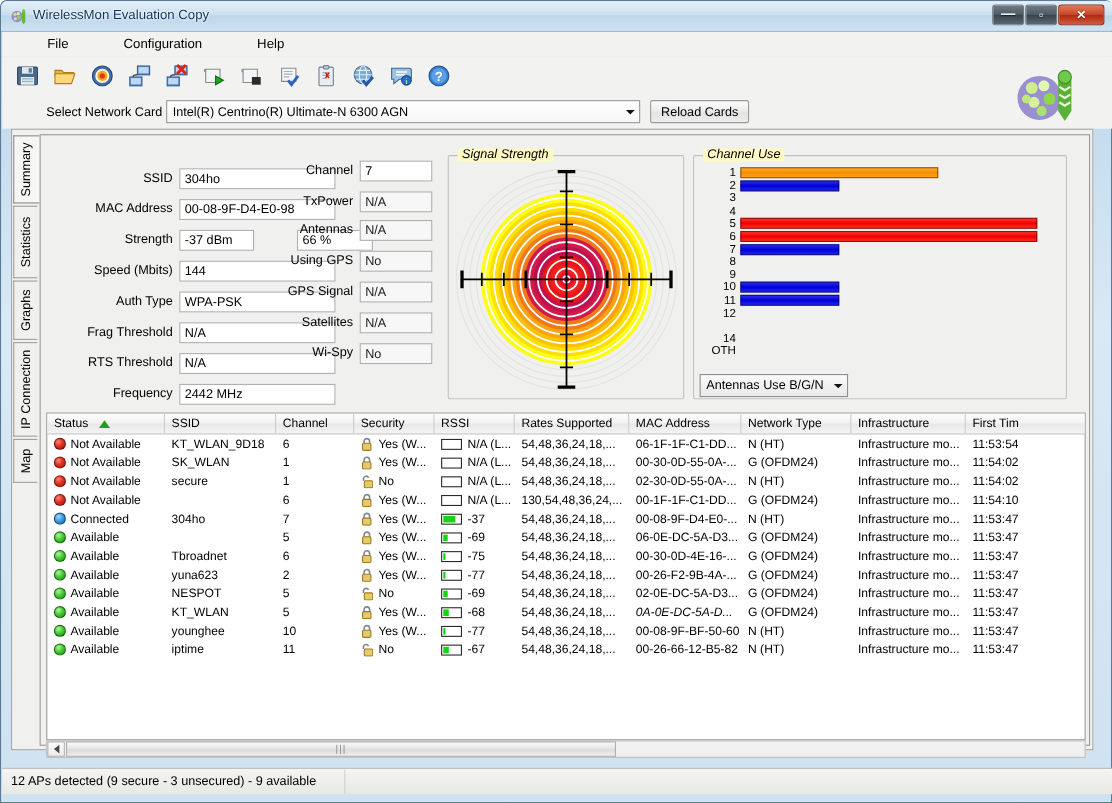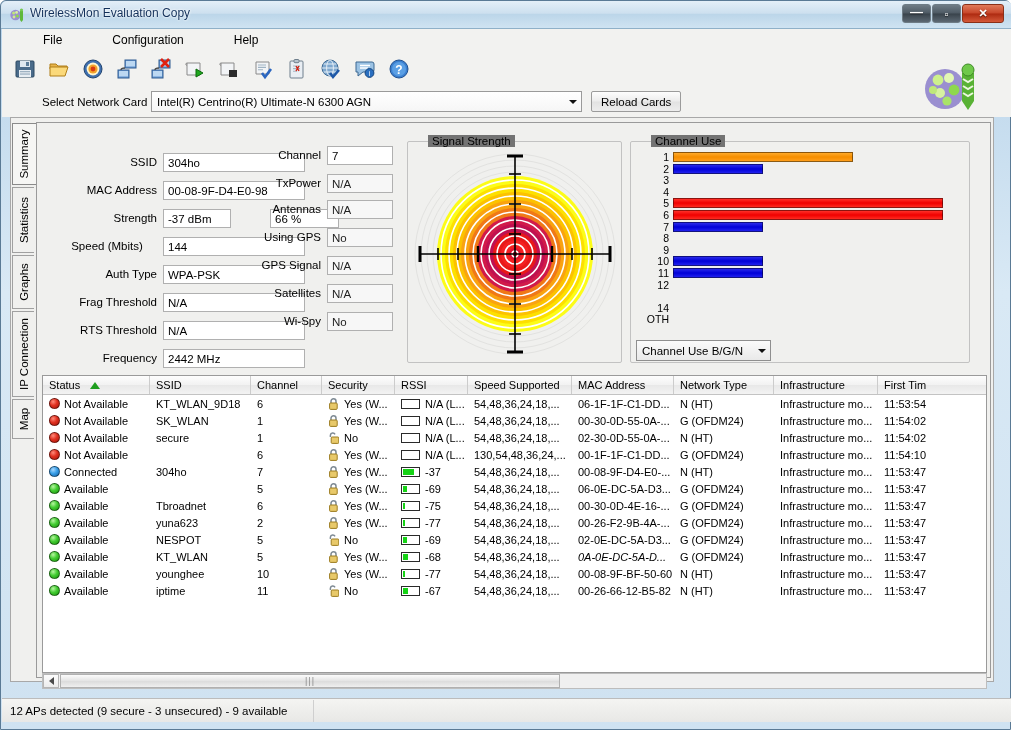--- a/index.html
+++ b/index.html
@@ -149,23 +149,23 @@
     border: 1px solid #9a9a9a;
   }
 
   
   .groupbox {
     position: absolute;
     border: 1px solid #c2c2c2;
     border-radius: 2px;
   }
   .gb-title {
-    position: absolute; top: -7px; left: 20px;
-    background: #737373; padding: 0 4px;
-    font-size: 11.5px; color: #000;
+    position: absolute; top: -7px; left: 8px;
+    background: #fef9c3; padding: 0 4px;
+    font-size: 11.5px; color: #000; font-style: italic;
   }
 
   
   .fld-label {
     position: absolute; font-size: 11.5px; color: #000; text-align: right;
     white-space: nowrap;
   }
   .fld-box {
     position: absolute; height: 19px;
     background: #ffffff;
@@ -478,21 +478,21 @@
         <div class="fld-label" style="left:30px;  top:33px; width:90px;">SSID</div>
         <div class="fld-box" style="left:126px; top:30px; width:142px;">304ho</div>
 
         <div class="fld-label" style="left:20px;  top:61px; width:100px;">MAC Address</div>
         <div class="fld-box" style="left:126px; top:58px; width:142px;">00-08-9F-D4-E0-98</div>
 
         <div class="fld-label" style="left:30px;  top:89px; width:90px;">Strength</div>
         <div class="fld-box" style="left:126px; top:86px; width:68px;">-37 dBm</div>
         <div class="fld-box" style="left:199px; top:86px; width:69px;margin-left:34px;">66 %</div>
 
-        <div class="fld-label" style="left:20px;  top:117px; width:100px;text-align:center;">Speed (Mbits)</div>
+        <div class="fld-label" style="left:20px;  top:117px; width:100px;">Speed (Mbits)</div>
         <div class="fld-box" style="left:126px; top:114px; width:142px;">144</div>
 
         <div class="fld-label" style="left:30px;  top:145px; width:90px;">Auth Type</div>
         <div class="fld-box" style="left:126px; top:142px; width:142px;">WPA-PSK</div>
 
         <div class="fld-label" style="left:20px;  top:173px; width:100px;">Frag Threshold</div>
         <div class="fld-box" style="left:126px; top:170px; width:142px;">N/A</div>
 
         <div class="fld-label" style="left:20px;  top:201px; width:100px;">RTS Threshold</div>
         <div class="fld-box" style="left:126px; top:198px; width:142px;">N/A</div>
@@ -625,21 +625,21 @@
             </div>
             <div class="cu-row" style="top: 150.8px; left: 0px; width: 330px;">
               <div class="cu-num" style="width: 36px; left: 2px;">14</div>
             </div>
             <div class="cu-row" style="top: 162.4px; left: 0px; width: 330px;">
               <div class="cu-num" style="width: 36px; left: 2px;">OTH</div>
             </div>
           </div>
 
         <div id="cu-combo">
-          <div class="ctext">Channel Use B/G/N</div>
+          <div class="ctext">Antennas Use B/G/N</div>
           <div class="combo-arrow">
               <i></i>
             </div>
         </div>
       </div>
 
       <div id="tablebox">
         <div id="thead">
             <div class="th" style="width: 107px;">
               <span>Status</span>
@@ -651,21 +651,21 @@
             <div class="th" style="width: 71px;">
               <span>Channel</span>
             </div>
             <div class="th" style="width: 73px;">
               <span>Security</span>
             </div>
             <div class="th" style="width: 73px;">
               <span>RSSI</span>
             </div>
             <div class="th" style="width: 104px;">
-              <span>Speed Supported</span>
+              <span>Rates Supported</span>
             </div>
             <div class="th" style="width: 102px;">
               <span>MAC Address</span>
             </div>
             <div class="th" style="width: 100px;">
               <span>Network Type</span>
             </div>
             <div class="th" style="width: 104px;">
               <span>Infrastructure</span>
             </div>

